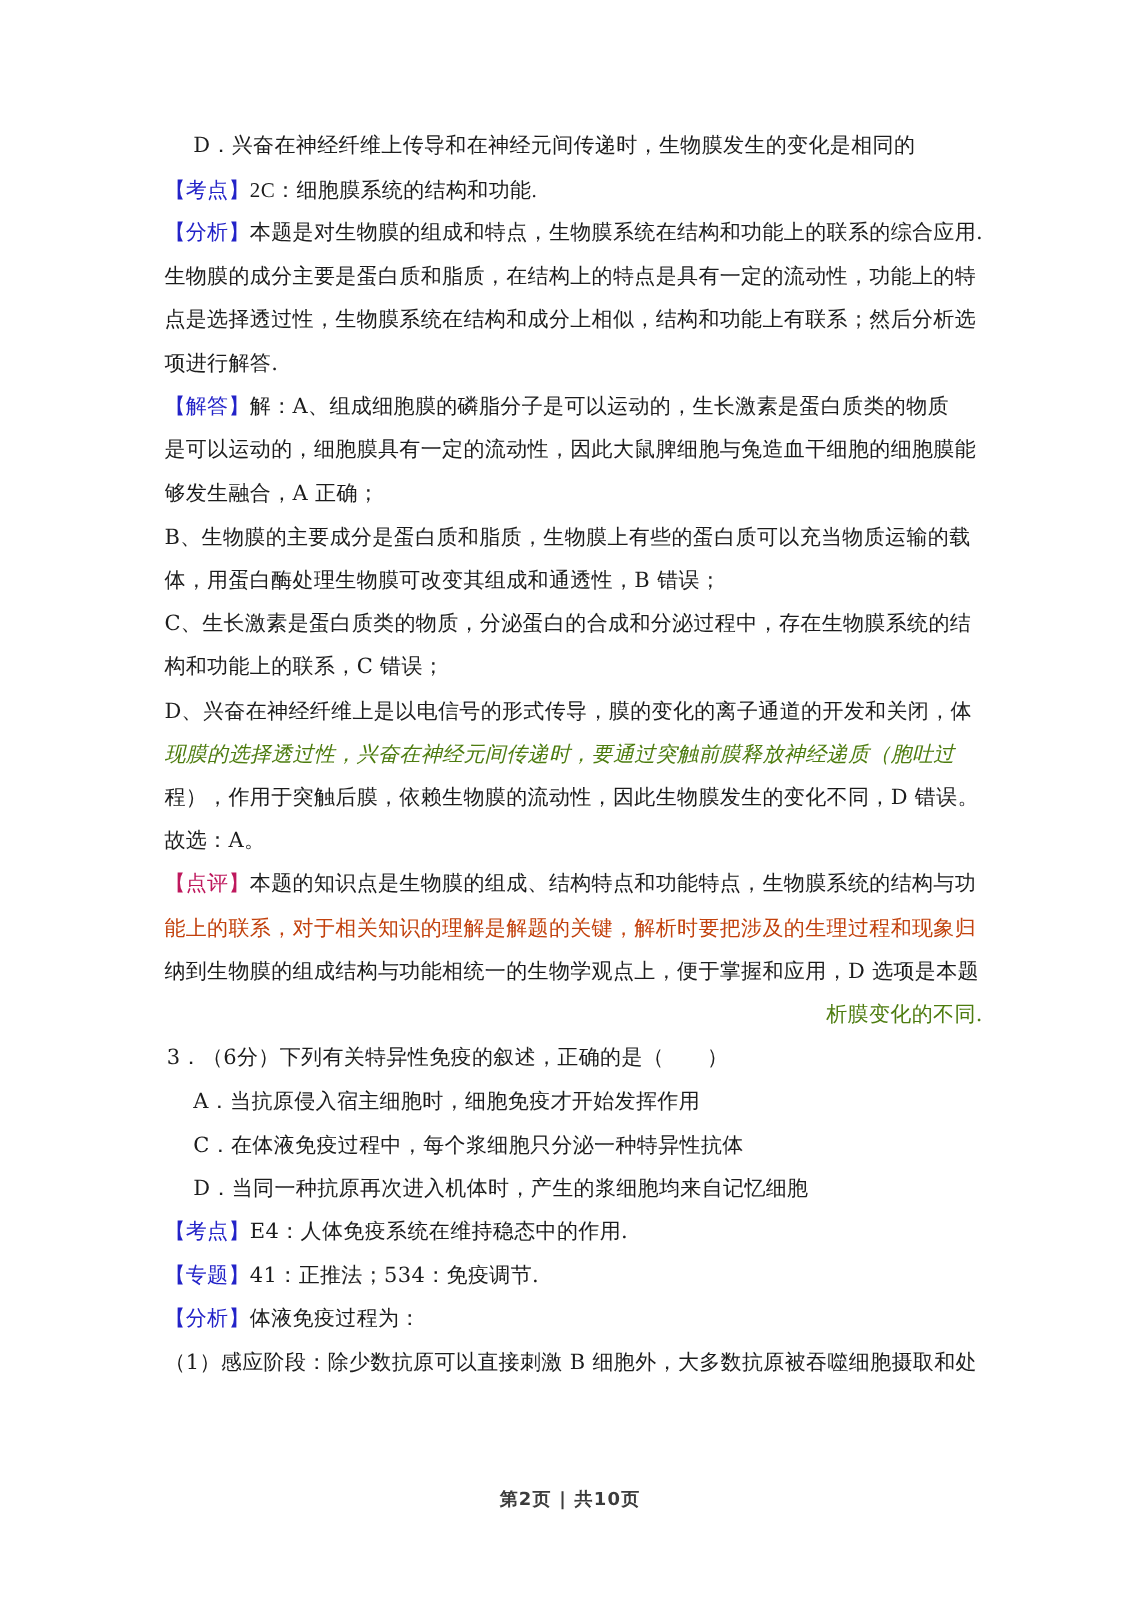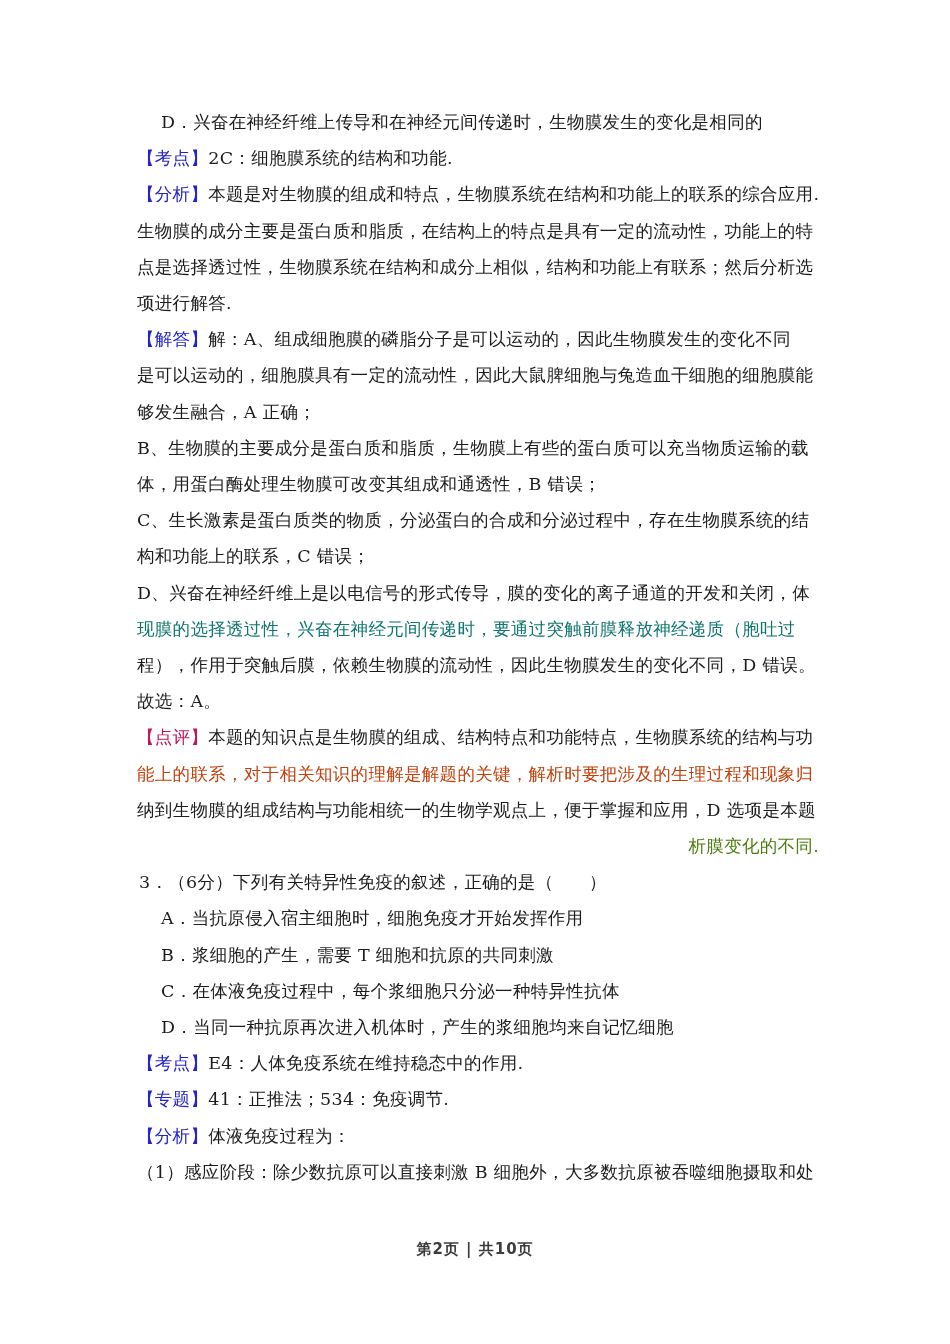--- a/index.html
+++ b/index.html
@@ -46,43 +46,42 @@
     color: #3c3c3c;
     letter-spacing: 1px;
   }
 </style>
 </head>
 <body>
 
 <div class="page">
   <main class="content">
       <p class="line option" style="color: rgb(28, 28, 28);"><span>D．兴奋在神经纤维上传导和在神经元间传递时，生物膜发生的变化是相同的</span></p>
-      <p class="line section" style="color: rgb(28, 28, 28);"><span class="bracket-label" style="color: rgb(35, 35, 200);">【考点】</span><span>2C：细胞膜系统的结构和功能.</span></p>
+      <p class="line section" style="color: rgb(28, 28, 28); font-family: Liberation Serif, serif;"><span class="bracket-label" style="color: rgb(35, 35, 200);">【考点】</span><span>2C：细胞膜系统的结构和功能.</span></p>
       <p class="line section" style="color: rgb(28, 28, 28);"><span class="bracket-label" style="color: rgb(35, 35, 200);">【分析】</span><span>本题是对生物膜的组成和特点，生物膜系统在结构和功能上的联系的综合应用.</span></p>
       <p class="line body" style="color: rgb(28, 28, 28);"><span>生物膜的成分主要是蛋白质和脂质，在结构上的特点是具有一定的流动性，功能上的特</span></p>
       <p class="line body" style="color: rgb(28, 28, 28);"><span>点是选择透过性，生物膜系统在结构和成分上相似，结构和功能上有联系；然后分析选</span></p>
       <p class="line body" style="color: rgb(28, 28, 28);"><span>项进行解答.</span></p>
-      <p class="line section" style="color: rgb(28, 28, 28);"><span class="bracket-label" style="color: rgb(35, 35, 200);">【解答】</span><span>解：A、组成细胞膜的磷脂分子是可以运动的，因此生物膜发生的变化不同</span></p>
+      <p class="line section" style="color: rgb(28, 28, 28);"><span class="bracket-label" style="color: rgb(35, 35, 200);">【解答】</span><span>解：A、组成细胞膜的磷脂分子是可以运动的，生长激素是蛋白质类的物质</span></p>
       <p class="line body" style="color: rgb(28, 28, 28);"><span>是可以运动的，细胞膜具有一定的流动性，因此大鼠脾细胞与兔造血干细胞的细胞膜能</span></p>
       <p class="line body" style="color: rgb(28, 28, 28);"><span>够发生融合，A 正确；</span></p>
       <p class="line body" style="color: rgb(28, 28, 28);"><span>B、生物膜的主要成分是蛋白质和脂质，生物膜上有些的蛋白质可以充当物质运输的载</span></p>
       <p class="line body" style="color: rgb(28, 28, 28);"><span>体，用蛋白酶处理生物膜可改变其组成和通透性，B 错误；</span></p>
       <p class="line body" style="color: rgb(28, 28, 28);"><span>C、生长激素是蛋白质类的物质，分泌蛋白的合成和分泌过程中，存在生物膜系统的结</span></p>
       <p class="line body" style="color: rgb(28, 28, 28);"><span>构和功能上的联系，C 错误；</span></p>
       <p class="line body" style="color: rgb(28, 28, 28);"><span>D、兴奋在神经纤维上是以电信号的形式传导，膜的变化的离子通道的开发和关闭，体</span></p>
-      <p class="line body" style="color: #0f766e;"><span>现膜的选择透过性，兴奋在神经元间传递时，要通过突触前膜释放神经递质（胞吐过</span></p>
+      <p class="line body" style="color: #4d7c0f; font-style: italic;"><span>现膜的选择透过性，兴奋在神经元间传递时，要通过突触前膜释放神经递质（胞吐过</span></p>
       <p class="line body" style="color: rgb(28, 28, 28);"><span>程），作用于突触后膜，依赖生物膜的流动性，因此生物膜发生的变化不同，D 错误。</span></p>
       <p class="line body" style="color: rgb(28, 28, 28);"><span>故选：A。</span></p>
       <p class="line section" style="color: rgb(28, 28, 28);"><span class="bracket-label" style="color: #be185d;">【点评】</span><span>本题的知识点是生物膜的组成、结构特点和功能特点，生物膜系统的结构与功</span></p>
       <p class="line body" style="color: #c2410c;"><span>能上的联系，对于相关知识的理解是解题的关键，解析时要把涉及的生理过程和现象归</span></p>
       <p class="line body" style="color: rgb(28, 28, 28);"><span>纳到生物膜的组成结构与功能相统一的生物学观点上，便于掌握和应用，D 选项是本题</span></p>
       <p class="line body" style="color: #4d7c0f; text-align: right;"><span>析膜变化的不同.</span></p>
       <p class="line question" style="color: rgb(28, 28, 28);"><span>3．（6分）下列有关特异性免疫的叙述，正确的是（　　）</span></p>
       <p class="line option" style="color: rgb(28, 28, 28);"><span>A．当抗原侵入宿主细胞时，细胞免疫才开始发挥作用</span></p>
-      <p class="line option" style="color: rgb(28, 28, 28);"><span>B．浆细胞的产生，需要 T 细胞和抗原的共同刺激</span></p>
       <p class="line option" style="color: rgb(28, 28, 28);"><span>C．在体液免疫过程中，每个浆细胞只分泌一种特异性抗体</span></p>
       <p class="line option" style="color: rgb(28, 28, 28);"><span>D．当同一种抗原再次进入机体时，产生的浆细胞均来自记忆细胞</span></p>
       <p class="line section" style="color: rgb(28, 28, 28);"><span class="bracket-label" style="color: rgb(35, 35, 200);">【考点】</span><span>E4：人体免疫系统在维持稳态中的作用.</span></p>
       <p class="line section" style="color: rgb(28, 28, 28);"><span class="bracket-label" style="color: rgb(35, 35, 200);">【专题】</span><span>41：正推法；534：免疫调节.</span></p>
       <p class="line section" style="color: rgb(28, 28, 28);"><span class="bracket-label" style="color: rgb(35, 35, 200);">【分析】</span><span>体液免疫过程为：</span></p>
       <p class="line body" style="color: rgb(28, 28, 28);"><span>（1）感应阶段：除少数抗原可以直接刺激 B 细胞外，大多数抗原被吞噬细胞摄取和处</span></p>
     </main>
   <footer class="footer">
     <span>第2页 | 共10页</span>
   </footer>

